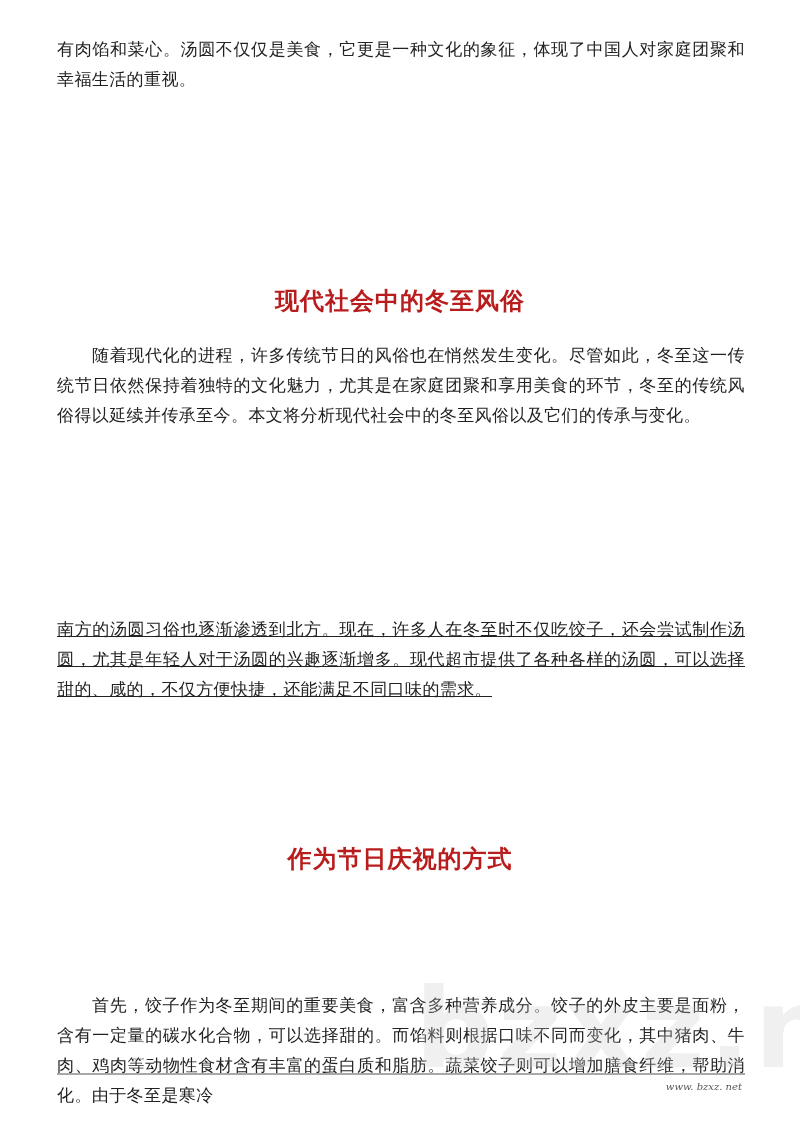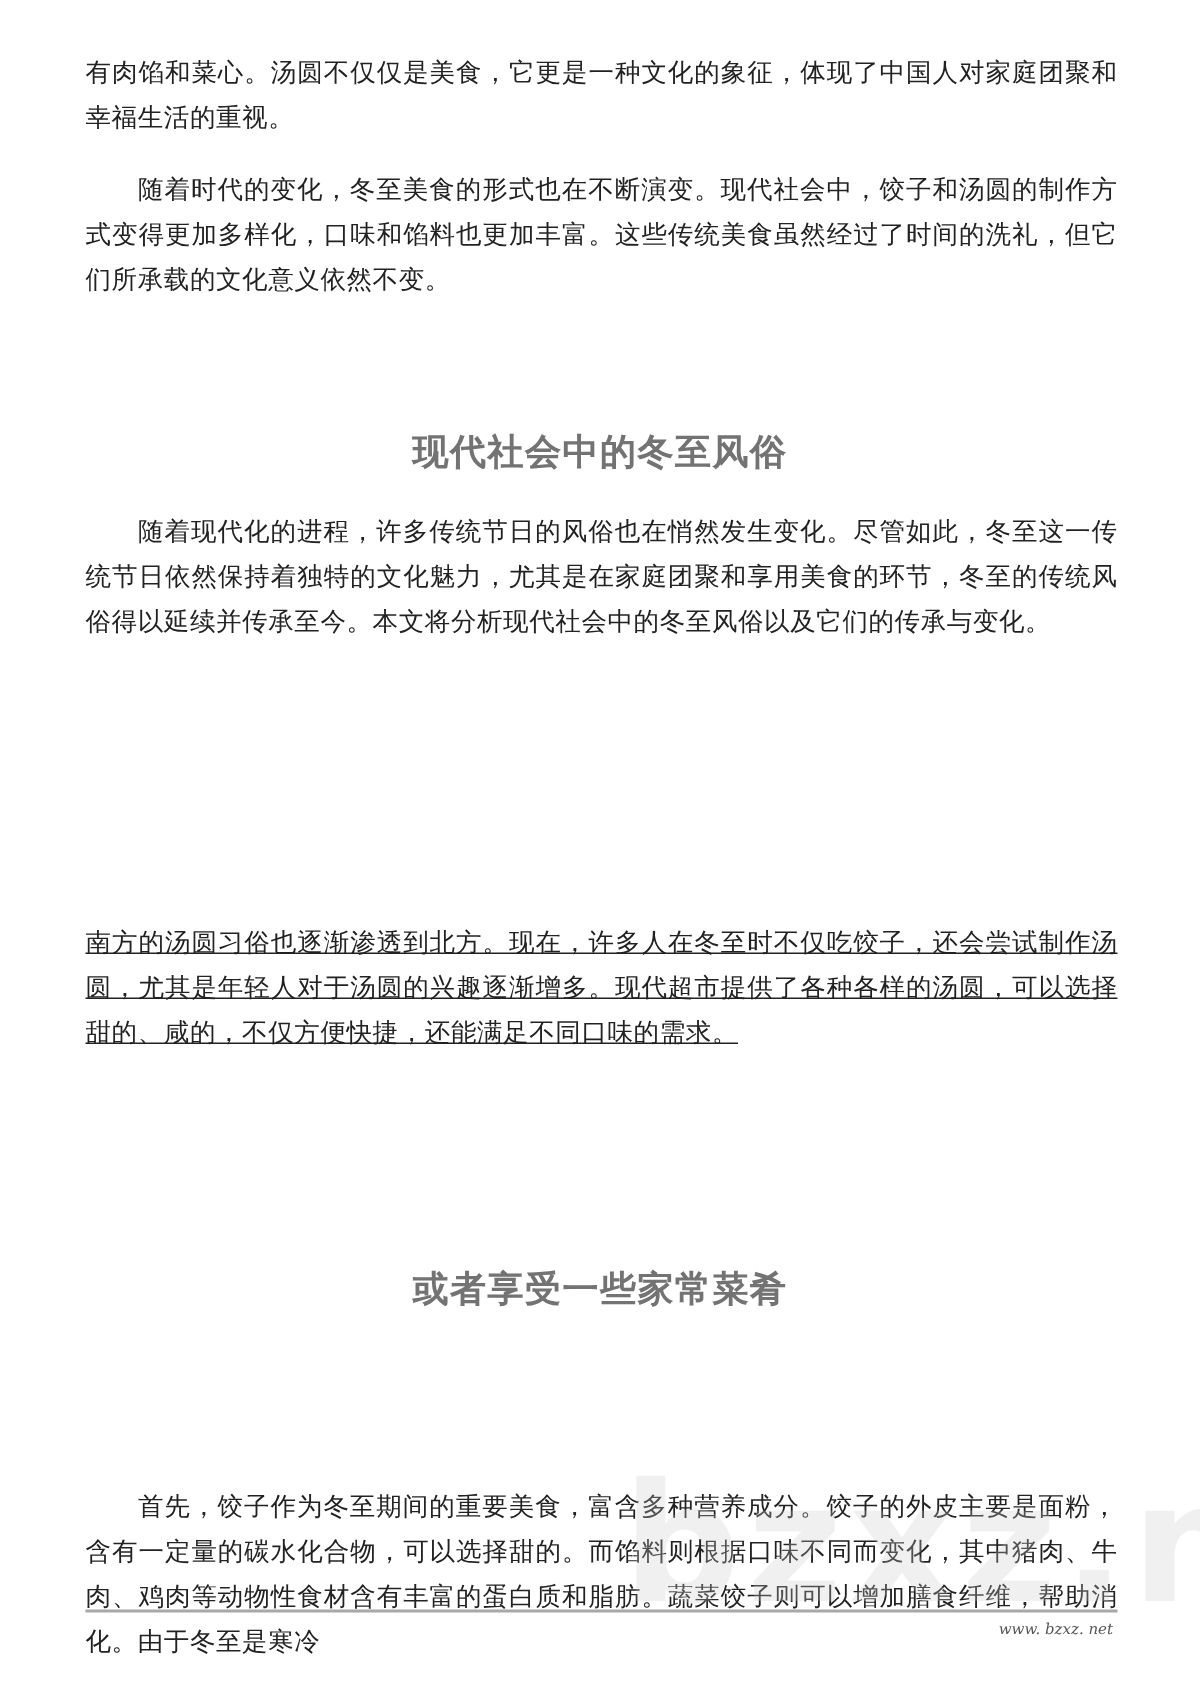--- a/index.html
+++ b/index.html
@@ -4,40 +4,39 @@
 <style>
   html, body { margin: 0; padding: 0; background: #ffffff; }
   body { width: 800px; height: 1131px; position: relative; overflow: hidden;
          font-family: "DejaVu Serif", "Liberation Serif", serif; color: #222; }
   .page { position: absolute; left: 0; top: 0; width: 800px; height: 1131px; }
   .para { position: absolute; left: 57px; width: 688px; font-size: 17px; line-height: 30px;
           margin: 0; letter-spacing: 0.4px; text-align: justify; }
   .para.indent { text-indent: 35px; }
   .heading { position: absolute; left: 0; width: 800px; text-align: center; font-size: 24px;
              font-weight: bold; margin: 0; letter-spacing: 1px;
-             font-family: "DejaVu Sans", "Liberation Sans", sans-serif; color: #737373; }
+             font-family: "DejaVu Sans", "Liberation Sans", sans-serif; color: #b91c1c; }
   .footer-rule { position: absolute; left: 57px; top: 1073px; width: 688px; height: 2px; background: #a8a8a8; }
   .footer-url { position: absolute; right: 58px; top: 1081px; font-size: 10px; font-style: italic;
                 color: #555; font-family: "DejaVu Serif", serif; }
   .watermark { position: absolute; left: 415px; top: 965px; font-size: 110px; font-weight: bold;
                color: rgba(200,200,200,0.28); font-family: "DejaVu Sans", sans-serif; letter-spacing: 4px;
                pointer-events: none; }
 </style>
 </head>
 <body>
 
 <div class="page">
 
   <p class="para" style="top:34px;">有肉馅和菜心。汤圆不仅仅是美食，它更是一种文化的象征，体现了中国人对家庭团聚和幸福生活的重视。</p>
-  <p class="para indent" style="top:112px;">随着时代的变化，冬至美食的形式也在不断演变。现代社会中，饺子和汤圆的制作方式变得更加多样化，口味和馅料也更加丰富。这些传统美食虽然经过了时间的洗礼，但它们所承载的文化意义依然不变。</p>
 
   <h2 class="heading" style="top:285px;">现代社会中的冬至风俗</h2>
   <p class="para indent" style="top:340px;">随着现代化的进程，许多传统节日的风俗也在悄然发生变化。尽管如此，冬至这一传统节日依然保持着独特的文化魅力，尤其是在家庭团聚和享用美食的环节，冬至的传统风俗得以延续并传承至今。本文将分析现代社会中的冬至风俗以及它们的传承与变化。</p>
   <p class="para" style="top:614px;text-decoration:underline;">南方的汤圆习俗也逐渐渗透到北方。现在，许多人在冬至时不仅吃饺子，还会尝试制作汤圆，尤其是年轻人对于汤圆的兴趣逐渐增多。现代超市提供了各种各样的汤圆，可以选择甜的、咸的，不仅方便快捷，还能满足不同口味的需求。</p>
 
-  <h2 class="heading" style="top:843px;">或者享受一些家常菜肴</h2>
+  <h2 class="heading" style="top:843px;">作为节日庆祝的方式</h2>
   <p class="para indent" style="top:990px;">首先，饺子作为冬至期间的重要美食，富含多种营养成分。饺子的外皮主要是面粉，含有一定量的碳水化合物，可以选择甜的。而馅料则根据口味不同而变化，其中猪肉、牛肉、鸡肉等动物性食材含有丰富的蛋白质和脂肪。蔬菜饺子则可以增加膳食纤维，帮助消化。由于冬至是寒冷</p>
 
   <div class="watermark">bzxz.net</div>
 
   <div class="footer-rule"></div>
   <div class="footer-url">www. bzxz. net</div>
 </div>
 
 </body></html>

